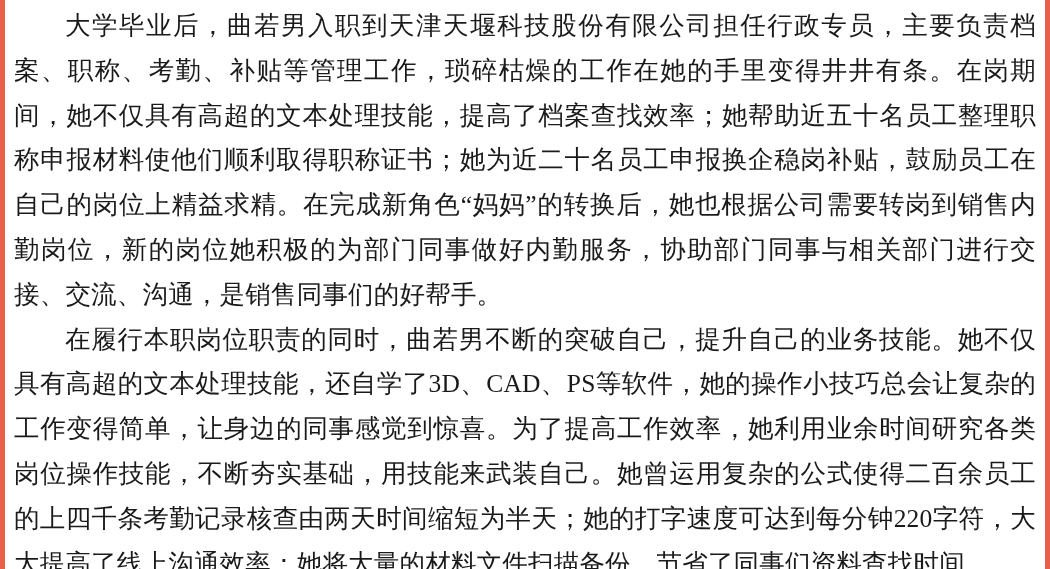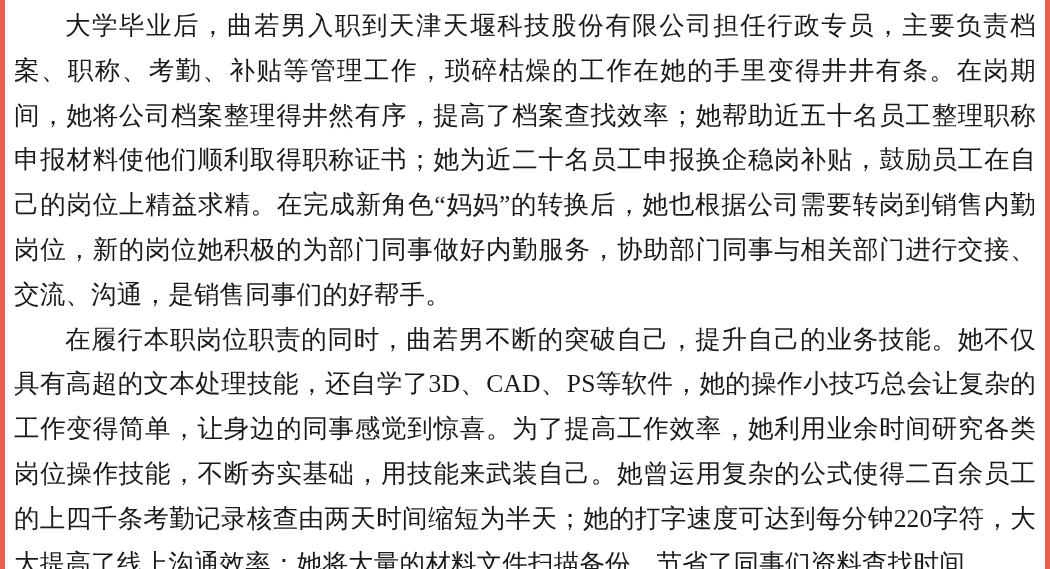--- a/index.html
+++ b/index.html
@@ -59,16 +59,16 @@
     margin-top: 0px;
   }
 </style>
 </head>
 <body>
 
 <div class="page">
   <div class="left-rule"></div>
   <div class="right-rule"></div>
   <div class="content">
-    <p class="para">大学毕业后，曲若男入职到天津天堰科技股份有限公司担任行政专员，主要负责档案、职称、考勤、补贴等管理工作，琐碎枯燥的工作在她的手里变得井井有条。在岗期间，她将公司档案整理得井然有序，提高了档案查找效率；她帮助近五十名员工整理职称申报材料使他们顺利取得职称证书；她为近二十名员工申报换企稳岗补贴，鼓励员工在自己的岗位上精益求精。在完成新角色“妈妈”的转换后，她也根据公司需要转岗到销售内勤岗位，新的岗位她积极的为部门同事做好内勤服务，协助部门同事与相关部门进行交接、交流、沟通，是销售同事们的好帮手。</p>
+    <p class="para">大学毕业后，曲若男入职到天津天堰科技股份有限公司担任行政专员，主要负责档案、职称、考勤、补贴等管理工作，琐碎枯燥的工作在她的手里变得井井有条。在岗期间，她不仅具有高超的文本处理技能，提高了档案查找效率；她帮助近五十名员工整理职称申报材料使他们顺利取得职称证书；她为近二十名员工申报换企稳岗补贴，鼓励员工在自己的岗位上精益求精。在完成新角色“妈妈”的转换后，她也根据公司需要转岗到销售内勤岗位，新的岗位她积极的为部门同事做好内勤服务，协助部门同事与相关部门进行交接、交流、沟通，是销售同事们的好帮手。</p>
     <p class="para">在履行本职岗位职责的同时，曲若男不断的突破自己，提升自己的业务技能。她不仅具有高超的文本处理技能，还自学了3D、CAD、PS等软件，她的操作小技巧总会让复杂的工作变得简单，让身边的同事感觉到惊喜。为了提高工作效率，她利用业余时间研究各类岗位操作技能，不断夯实基础，用技能来武装自己。她曾运用复杂的公式使得二百余员工的上四千条考勤记录核查由两天时间缩短为半天；她的打字速度可达到每分钟220字符，大大提高了线上沟通效率；她将大量的材料文件扫描备份，节省了同事们资料查找时间。</p>
   </div>
 </div>
 
 </body></html>

